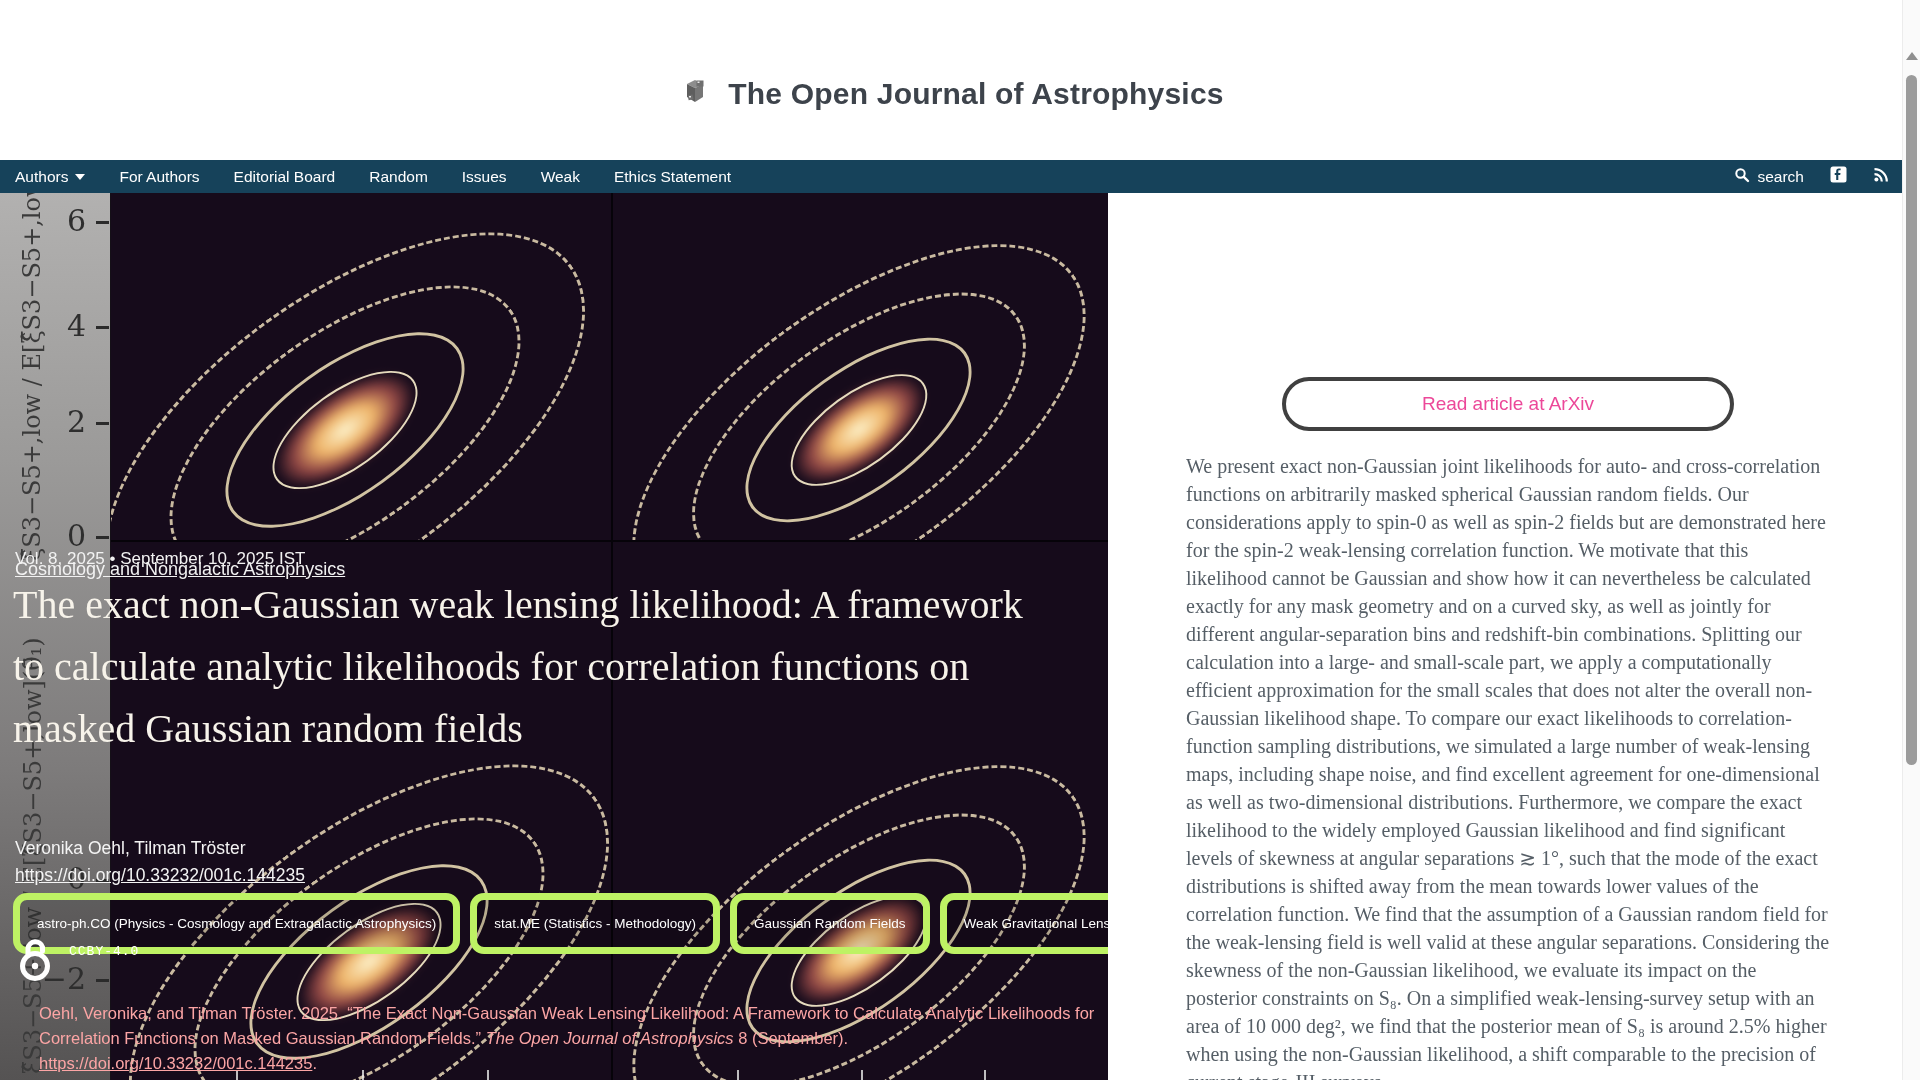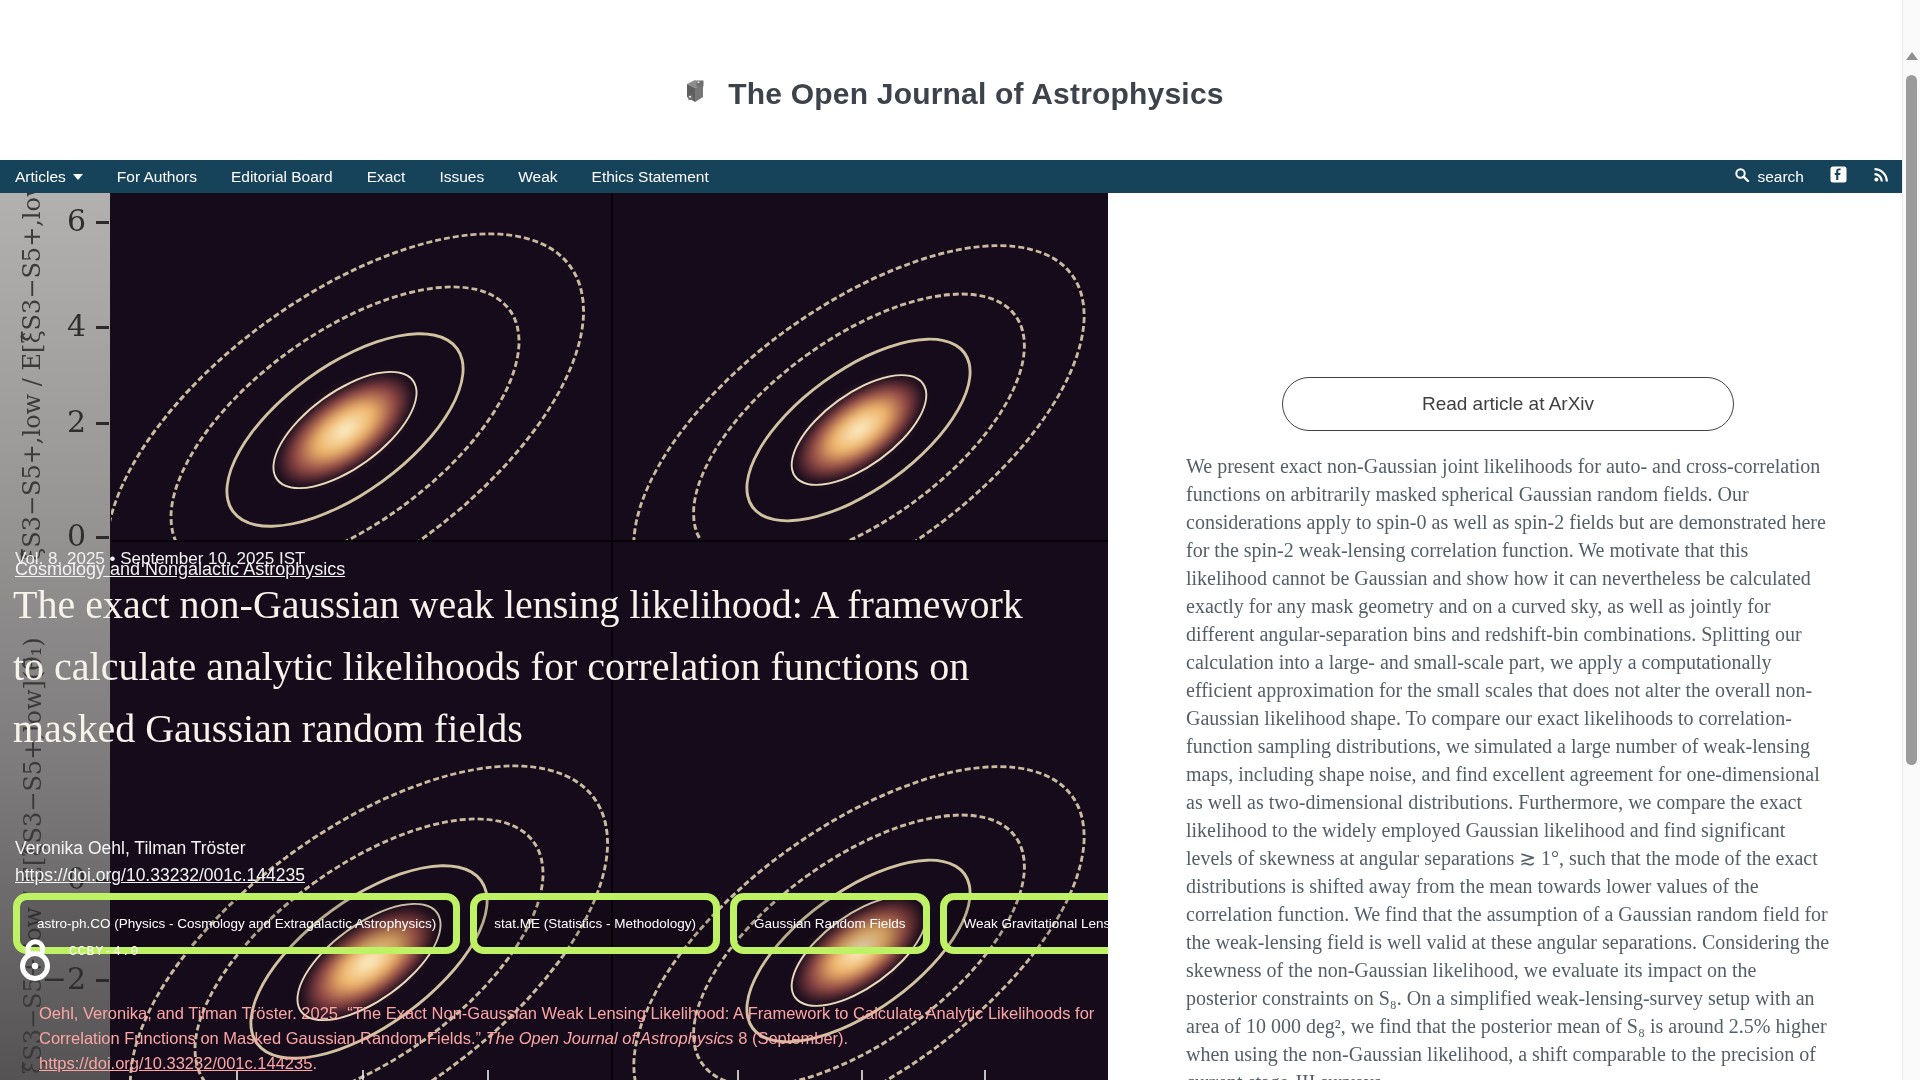--- a/index.html
+++ b/index.html
@@ -67,21 +67,21 @@
   .cc-text { font-family:"Liberation Mono", monospace; font-size:13px; letter-spacing:1px; color:#fff; margin-top:6px; }
   .citation { left:15px; top:808px; width:1080px; font-size:16.5px; line-height:25px; color:#fca5a5;margin-left:24px; }
   .citation i { font-style:italic; }
   .citation .cite-link { text-decoration:underline; cursor:pointer; }
 
   
   .right-col { position:absolute; left:1108px; top:193px; width:794px; height:887px; background:#fff; }
   .download { position:absolute; left:0; top:39px; width:100%; text-align:center; font-family:"Liberation Serif", serif; font-size:21px; color:#1c7390; cursor:pointer; }
   .download .caret-down2 { display:inline-block; margin-left:9px; width:0; height:0; border-left:5px solid transparent; border-right:5px solid transparent; border-top:6px solid #1c7390; vertical-align:middle; }
   .abstract-heading { position:absolute; left:0; top:100px; width:100%; text-align:center; font-size:35px; color:#353b46; font-weight:normal; }
-  .arxiv-btn { position:absolute; left:174px; top:184px; width:452px; height:54px; border:1px solid #404040; border-radius:27px; background:#fff; color:#404040; font-size:19px; font-family:"Liberation Sans", sans-serif; cursor:pointer; }
+  .arxiv-btn { position:absolute; left:174px; top:184px; width:452px; height:54px; border:4px solid #404040; border-radius:27px; background:#fff; color:#ec4899; font-size:19px; font-family:"Liberation Sans", sans-serif; cursor:pointer; }
   .abstract-body { position:absolute; left:78px; top:259px; width:645px; font-family:"Liberation Serif", serif; font-size:20px; line-height:28px; color:#555e66; }
 </style>
 </head>
 <body>
 
 <div class="canvas">
 
   <div class="header">
     <div class="brand">
       <span class="icon-svg">
@@ -95,31 +95,31 @@
           <rect x="11" y="21" width="2" height="1.5" fill="#e8e8e8"></rect>
         </svg>
       </span>
       <span class="site-title">The Open Journal of Astrophysics</span>
     </div>
   </div>
 
   <div class="navbar">
     <div class="nav-left">
       <span class="nav-item">
-        <span>Articles</span>
+        <span>Authors</span>
         <span class="caret-down"></span>
       </span>
       <span class="nav-item">
           <span>For Authors</span>
         </span>
       <span class="nav-item">
           <span>Editorial Board</span>
         </span>
       <span class="nav-item">
-          <span>Exact</span>
+          <span>Random</span>
         </span>
       <span class="nav-item">
           <span>Issues</span>
         </span>
       <span class="nav-item">
           <span>Weak</span>
         </span>
       <span class="nav-item">
           <span>Ethics Statement</span>
         </span>

